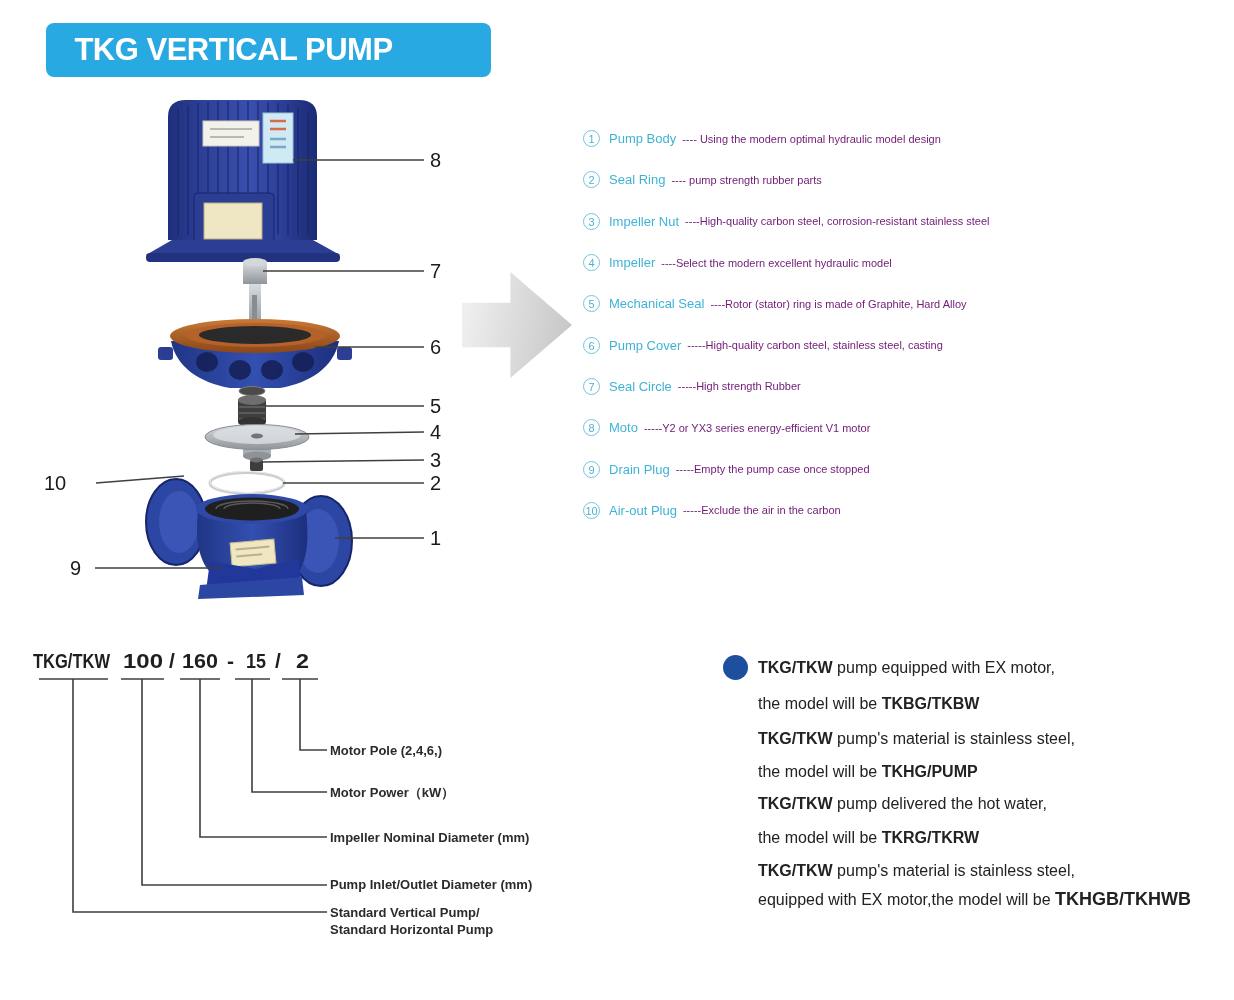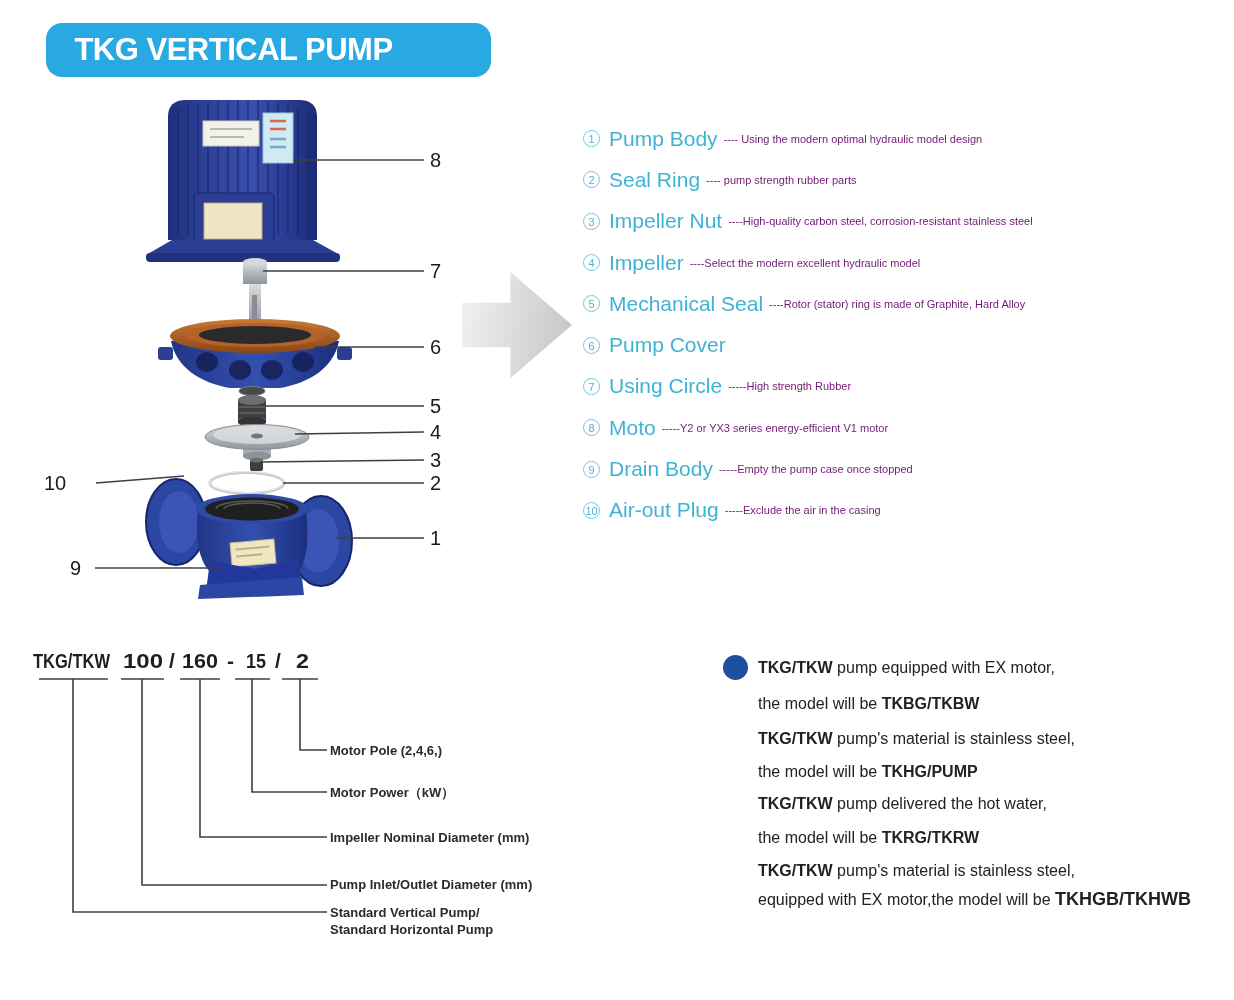--- a/index.html
+++ b/index.html
@@ -3,21 +3,21 @@
 <meta charset="utf-8">
 <style>
   html,body{margin:0;padding:0;}
   body{
     width:1234px;height:1000px;position:relative;background:#ffffff;
     font-family:"Liberation Sans", sans-serif;overflow:hidden;color:#222;
   }
   
   .banner{
     position:absolute;left:46px;top:23px;width:445px;height:54px;
-    background:#29a9e1;border-radius:16px;
+    background:#29a9e1;border-radius:8px;
     display:flex;align-items:center;justify-content:center;padding-right:70px;box-sizing:border-box;
   }
   .banner span{color:#fff;font-weight:700;font-size:31px;letter-spacing:-0.5px;white-space:nowrap;}
   
   .diagram-svg{position:absolute;left:0;top:85px;}
   .diagram-svg text{font-family:"Liberation Sans",sans-serif;}
   .callout{font-size:20px;fill:#1b1b1b;}
   .leader{stroke:#3f3f3f;stroke-width:1.6;}
   
   .big-arrow{
@@ -25,21 +25,21 @@
     background:linear-gradient(100deg,#f0f0f0 5%,#c6c6c6 95%);
     clip-path:polygon(0 29%,44% 29%,44% 0,100% 50%,44% 100%,44% 71%,0 71%);
   }
   
   .parts{position:absolute;left:583px;top:118px;width:651px;}
   .prow{display:flex;align-items:center;height:41.3px;white-space:nowrap;}
   .pcirc{
     flex:0 0 auto;width:17px;height:17px;border:1.4px solid #74c3dc;border-radius:50%;
     color:#4ab3d4;font-size:11px;line-height:17px;text-align:center;margin-right:9px;box-sizing:border-box;
   }
-  .pname{color:#3fb3d6;font-size:21px;margin-right:6px;text-align:center;}
+  .pname{color:#3fb3d6;font-size:13px;margin-right:6px;text-align:center;}
   .pdesc{color:#701a75;font-size:11px;}
   
   .model-svg{position:absolute;left:20px;top:628px;}
   .model-svg text{font-family:"Liberation Sans",sans-serif;}
   .mseg{font-size:21px;font-weight:700;fill:#1f1f1f;}
   .mlabel{font-size:13px;font-weight:700;fill:#2b2b2b;}
   .mline{stroke:#3f3f3f;stroke-width:1.6;}
   
   .notes{position:absolute;left:721px;top:651px;width:500px;height:280px;}
   .dot{position:absolute;left:2px;top:4px;width:25px;height:25px;border-radius:50%;background:#1d4f9e;}
@@ -228,40 +228,41 @@
     <span class="pdesc">----Select the modern excellent hydraulic model</span>
   </div>
   <div class="prow">
     <span class="pcirc">5</span>
     <span class="pname">Mechanical Seal</span>
     <span class="pdesc">----Rotor (stator) ring is made of Graphite, Hard Alloy</span>
   </div>
   <div class="prow">
     <span class="pcirc">6</span>
     <span class="pname">Pump Cover</span>
+    <span class="pdesc">-----High-quality carbon steel, stainless steel, casting</span>
   </div>
   <div class="prow">
     <span class="pcirc">7</span>
-    <span class="pname">Using Circle</span>
+    <span class="pname">Seal Circle</span>
     <span class="pdesc">-----High strength Rubber</span>
   </div>
   <div class="prow">
     <span class="pcirc">8</span>
     <span class="pname">Moto</span>
     <span class="pdesc">-----Y2 or YX3 series energy-efficient V1 motor</span>
   </div>
   <div class="prow">
     <span class="pcirc">9</span>
-    <span class="pname">Drain Body</span>
+    <span class="pname">Drain Plug</span>
     <span class="pdesc">-----Empty the pump case once stopped</span>
   </div>
   <div class="prow">
     <span class="pcirc">10</span>
     <span class="pname">Air-out Plug</span>
-    <span class="pdesc">-----Exclude the air in the casing</span>
+    <span class="pdesc">-----Exclude the air in the carbon</span>
   </div>
 </div>
 
 <svg class="model-svg" width="600" height="350" viewBox="0 0 600 350">
   <g>
     <text class="mseg" x="13" y="40" textLength="77" lengthAdjust="spacingAndGlyphs">TKG/TKW</text>
     <text class="mseg" x="103" y="40" textLength="40" lengthAdjust="spacingAndGlyphs">100</text>
     <text class="mseg" x="149" y="40">/</text>
     <text class="mseg" x="162" y="40" textLength="36" lengthAdjust="spacingAndGlyphs">160</text>
     <text class="mseg" x="207" y="40">-</text>

